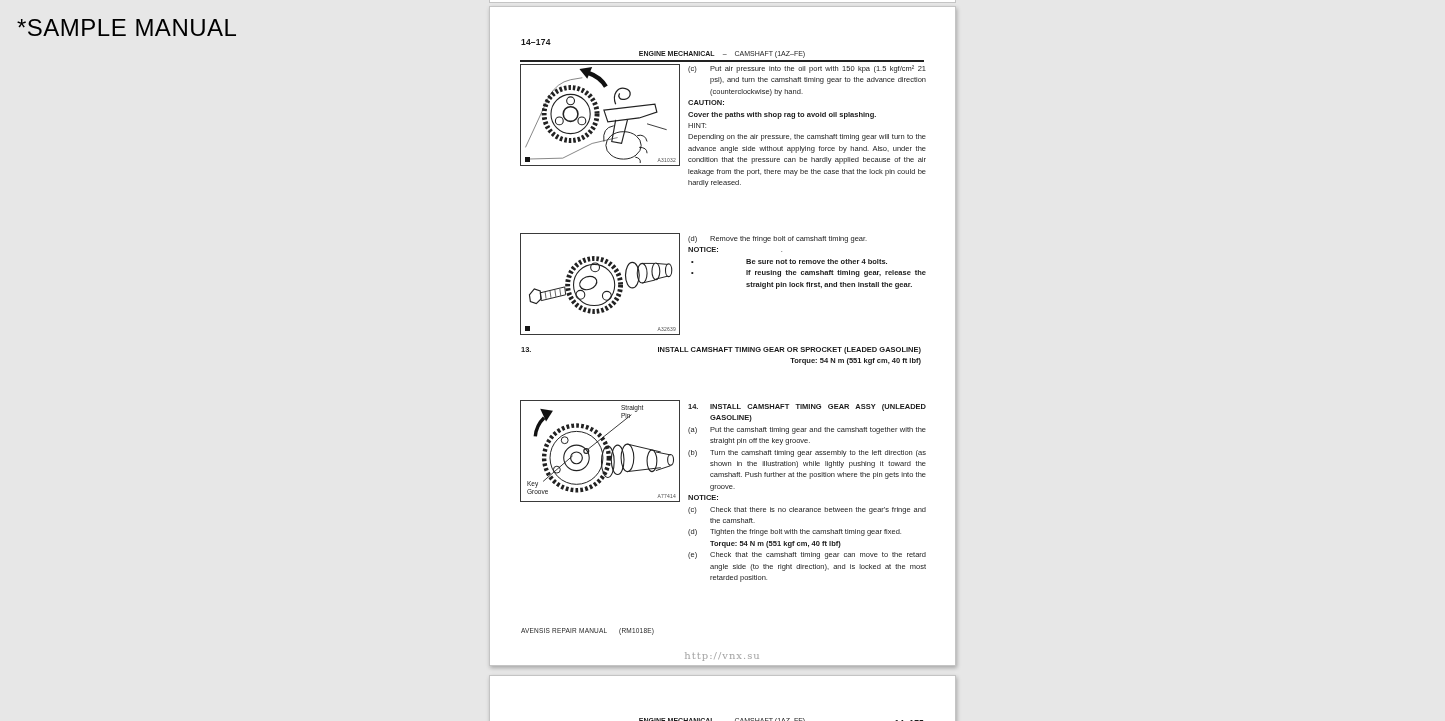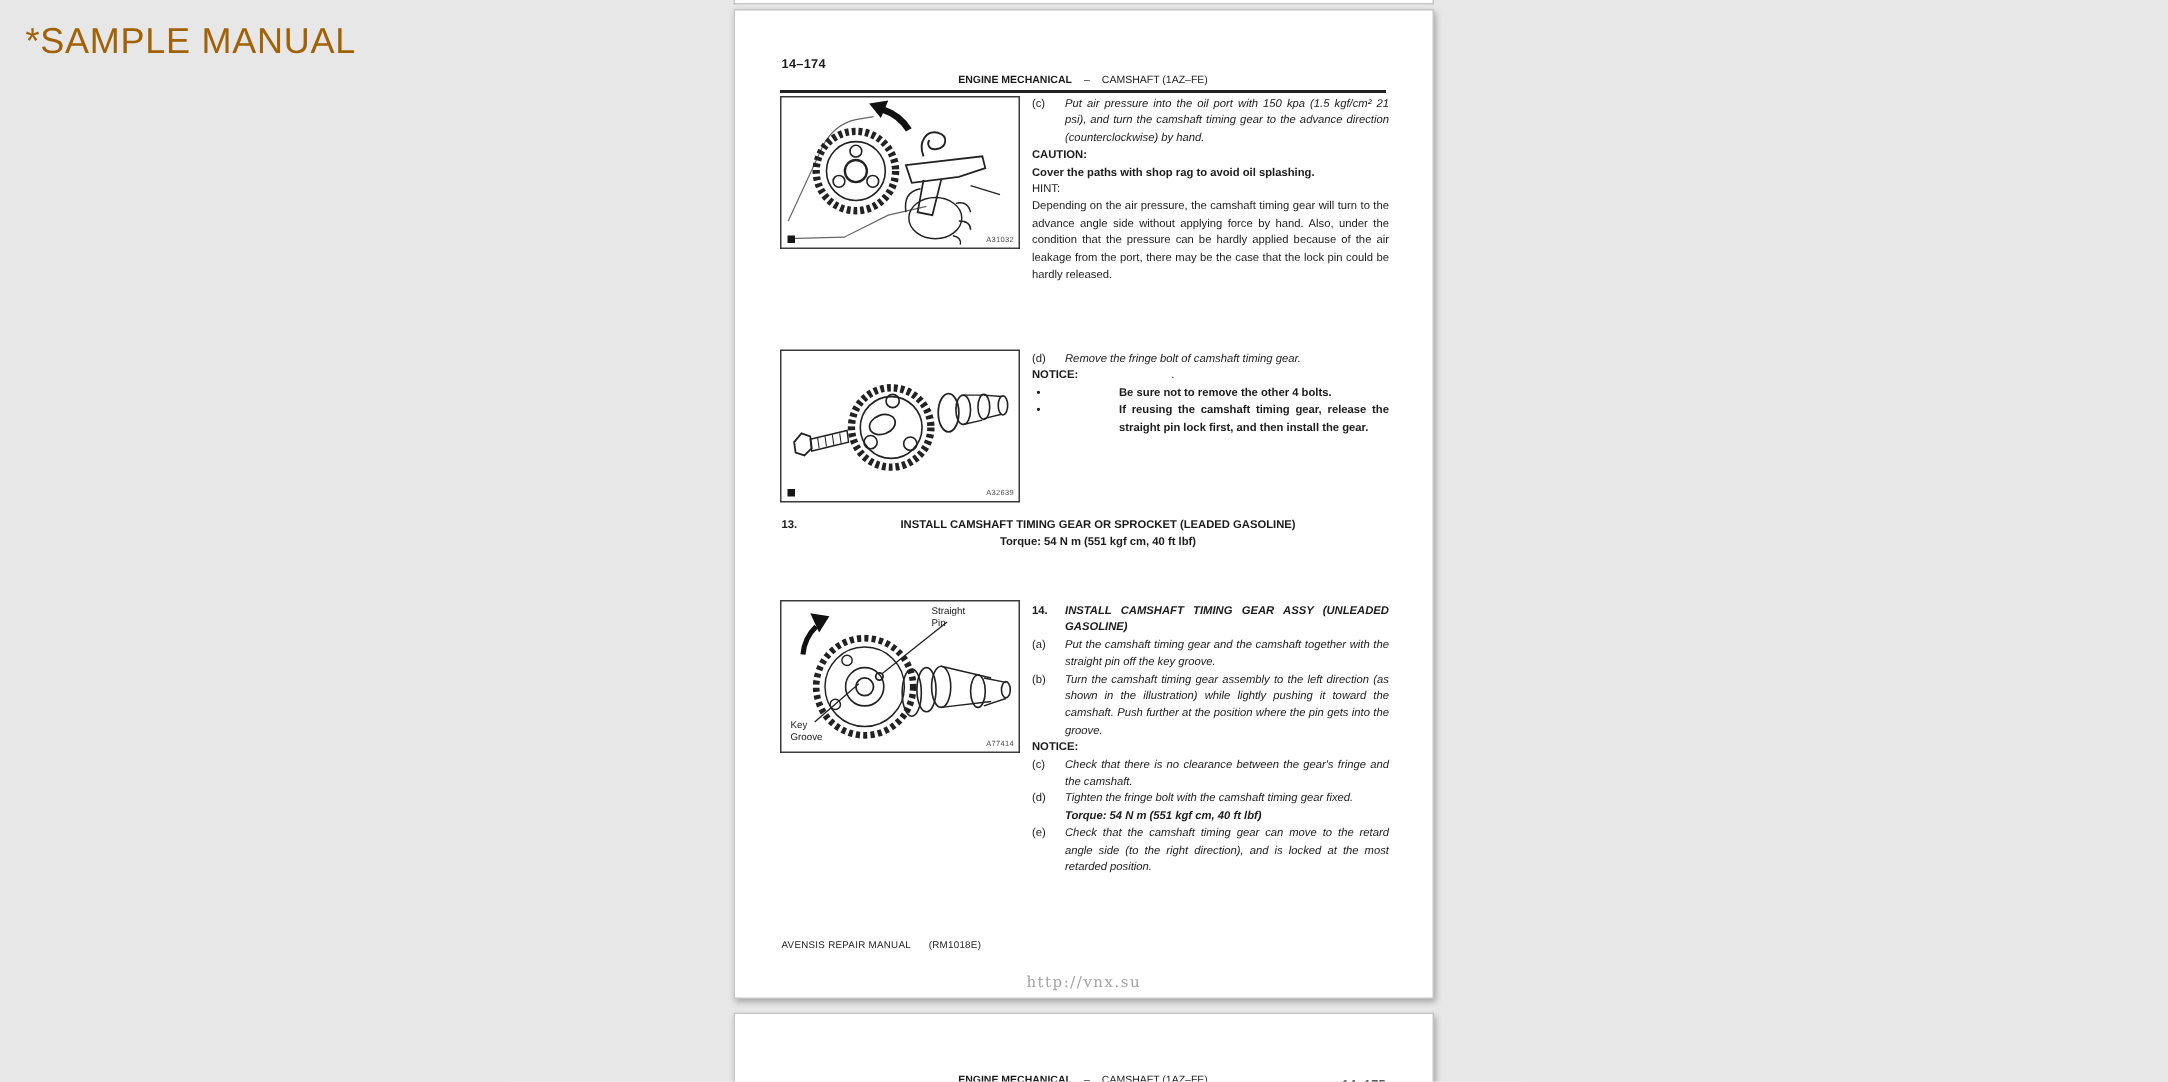--- a/index.html
+++ b/index.html
@@ -1,18 +1,18 @@
 <!DOCTYPE html>
 <html><head>
 <meta charset="utf-8">
 <style>
   html,body{margin:0;padding:0;}
   .screen{position:relative;width:1445px;height:721px;background:#e7e7e7;overflow:hidden;
           font-family:"Liberation Sans",sans-serif;color:#1b1b1b;}
-  .sample-overlay{position:absolute;left:17px;top:14px;font-size:24px;color:#a16207;letter-spacing:.5px;}
+  .sample-overlay{position:absolute;left:17px;top:14px;font-size:24px;color:#000000;letter-spacing:.5px;}
   .page{position:absolute;left:489px;width:467px;background:#ffffff;border:1px solid #c4c4c4;
         box-shadow:1px 2px 4px rgba(0,0,0,.28);box-sizing:border-box;}
   .prev-sliver{position:absolute;left:489px;top:0;width:467px;height:3px;background:#ffffff;
         border:1px solid #c4c4c4;border-top:none;box-sizing:border-box;}
   .page1{top:6px;height:660px;}
   .page2{top:675px;height:220px;}
   .pnum{position:absolute;font-size:8.5px;font-weight:bold;letter-spacing:.2px;}
   .page1 .pnum{left:31px;top:30px;}
   .page2 .pnum{right:31px;top:26px;margin-top:16px;}
   .phead{position:absolute;left:30px;right:31px;text-align:center;font-size:7px;white-space:nowrap;}
@@ -32,29 +32,29 @@
   .lbl-straight{right:26px;top:3px;width:32px;}
   .lbl-keygroove{left:6px;bottom:6px;width:24px;}
   
   .t{font-size:7.5px;line-height:11.4px;text-align:justify;}
   .b{font-weight:bold;}
   .colA{position:absolute;left:198px;top:56px;width:238px;}
   .colB{position:absolute;left:198px;top:226px;width:238px;}
   .colC{position:absolute;left:198px;top:394px;width:238px;}
   .step{display:flex;}
   .step .lab{flex:0 0 22px;text-align:left;}
-  .step .txt{flex:1;font-style:italic;}
+  .step .txt{flex:1;}
   .bullet-row{display:flex;}
   .bullet-row .bul{flex:0 0 15px;padding-left:3px;font-weight:bold;}
   .bullet-row .txt{flex:1;font-weight:bold;margin-left:40px;}
   .stray{display:inline-block;margin-left:62px;}
   .step13{position:absolute;left:31px;top:337px;width:400px;}
   .step13 .row{display:flex;}
   .step13 .lab{flex:0 0 22px;font-weight:bold;}
-  .step13 .txt{flex:1;font-weight:bold;text-align:center;}
+  .step13 .txt{flex:1;font-weight:bold;text-align:right;}
   .footer{position:absolute;left:31px;top:620px;font-size:6.5px;color:#242424;letter-spacing:.2px;}
   .footer .code{margin-left:10px;}
   .watermark{position:absolute;left:0;right:0;top:643px;text-align:center;
              font-family:"DejaVu Serif",serif;font-size:10px;color:#a3a3a3;letter-spacing:1px;}
 </style>
 </head>
 <body>
 
 <div class="screen">
 

